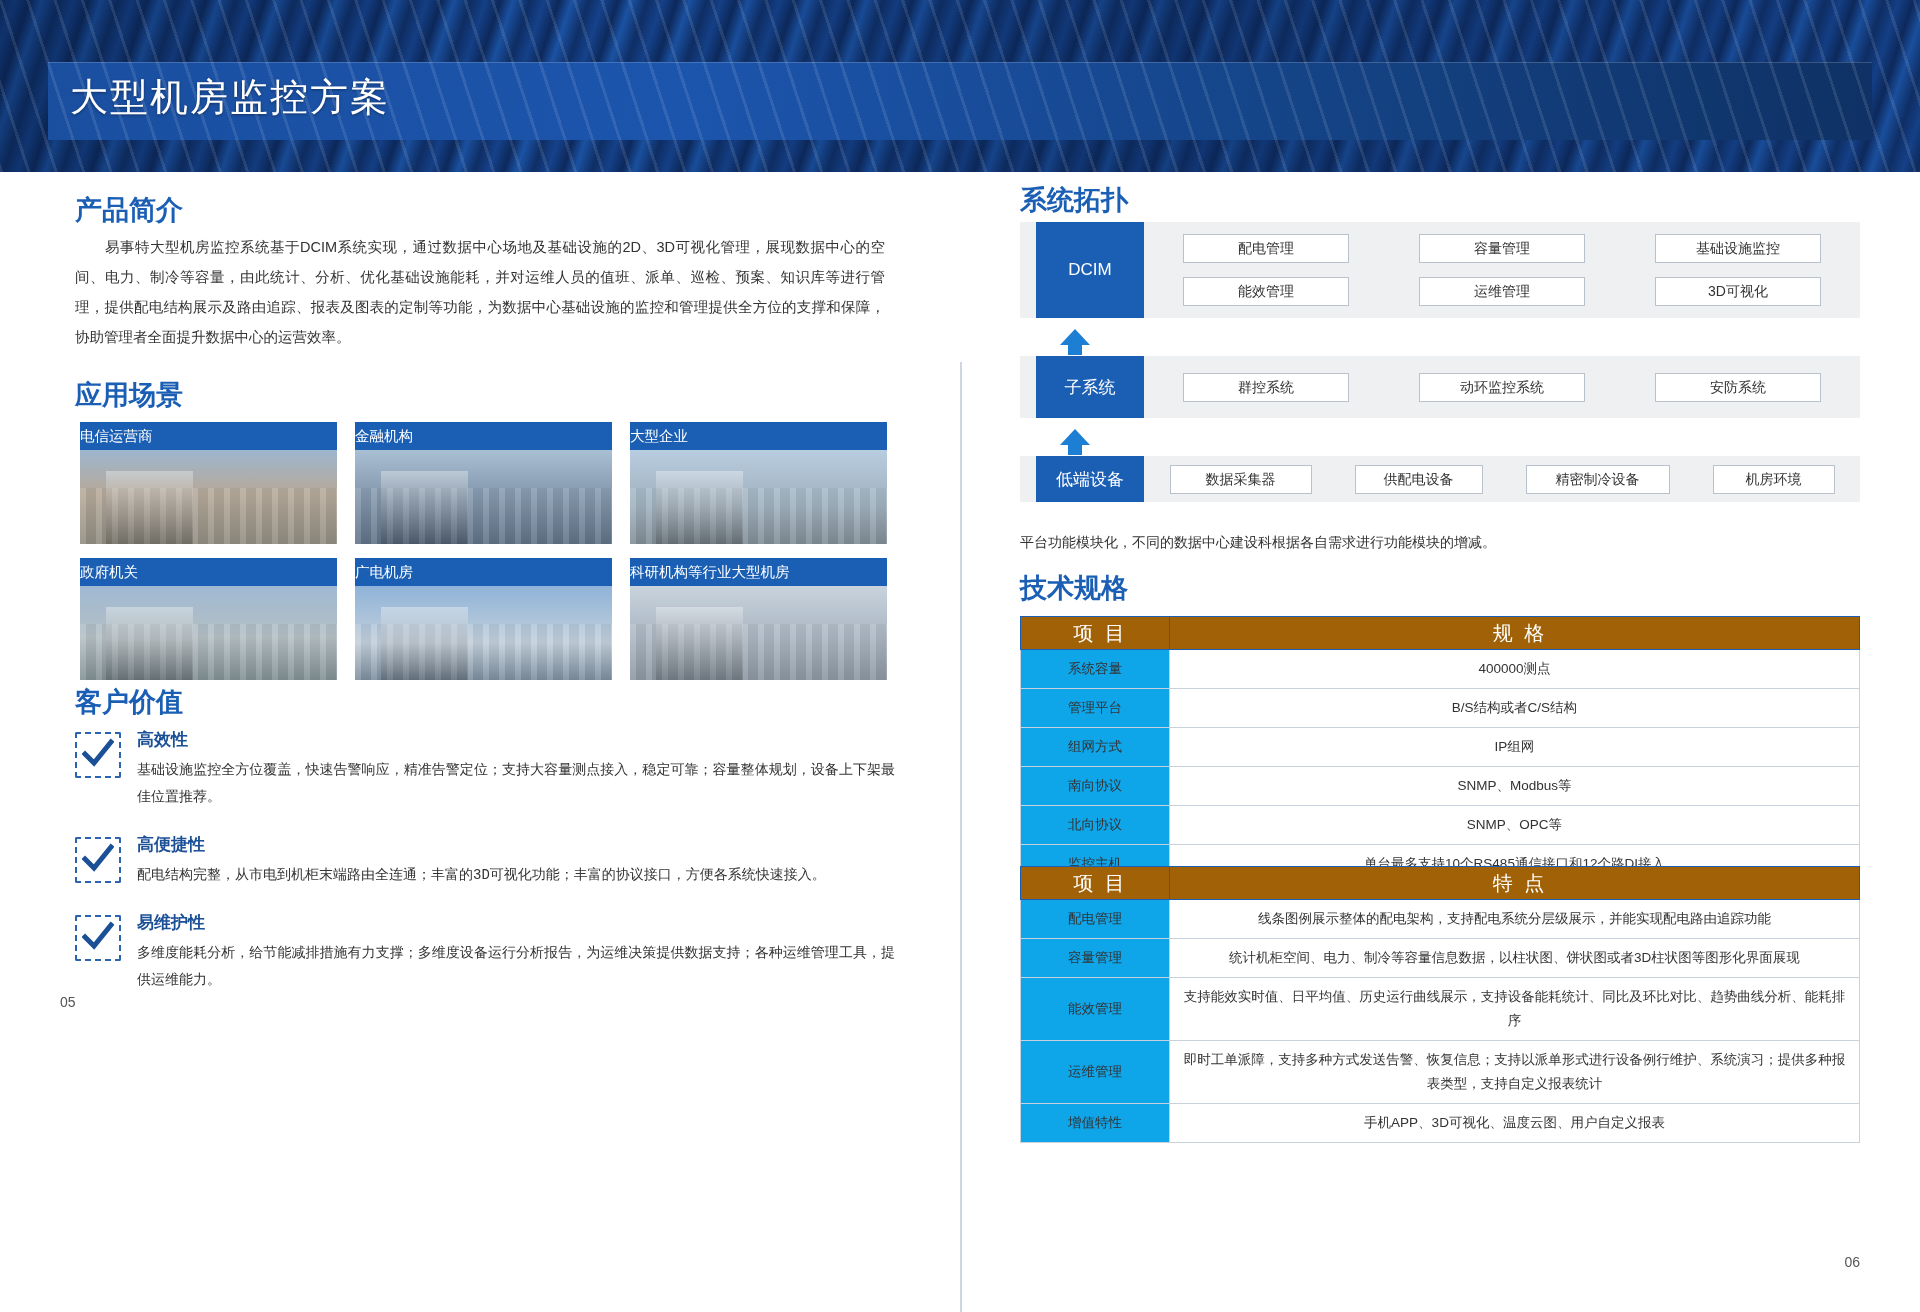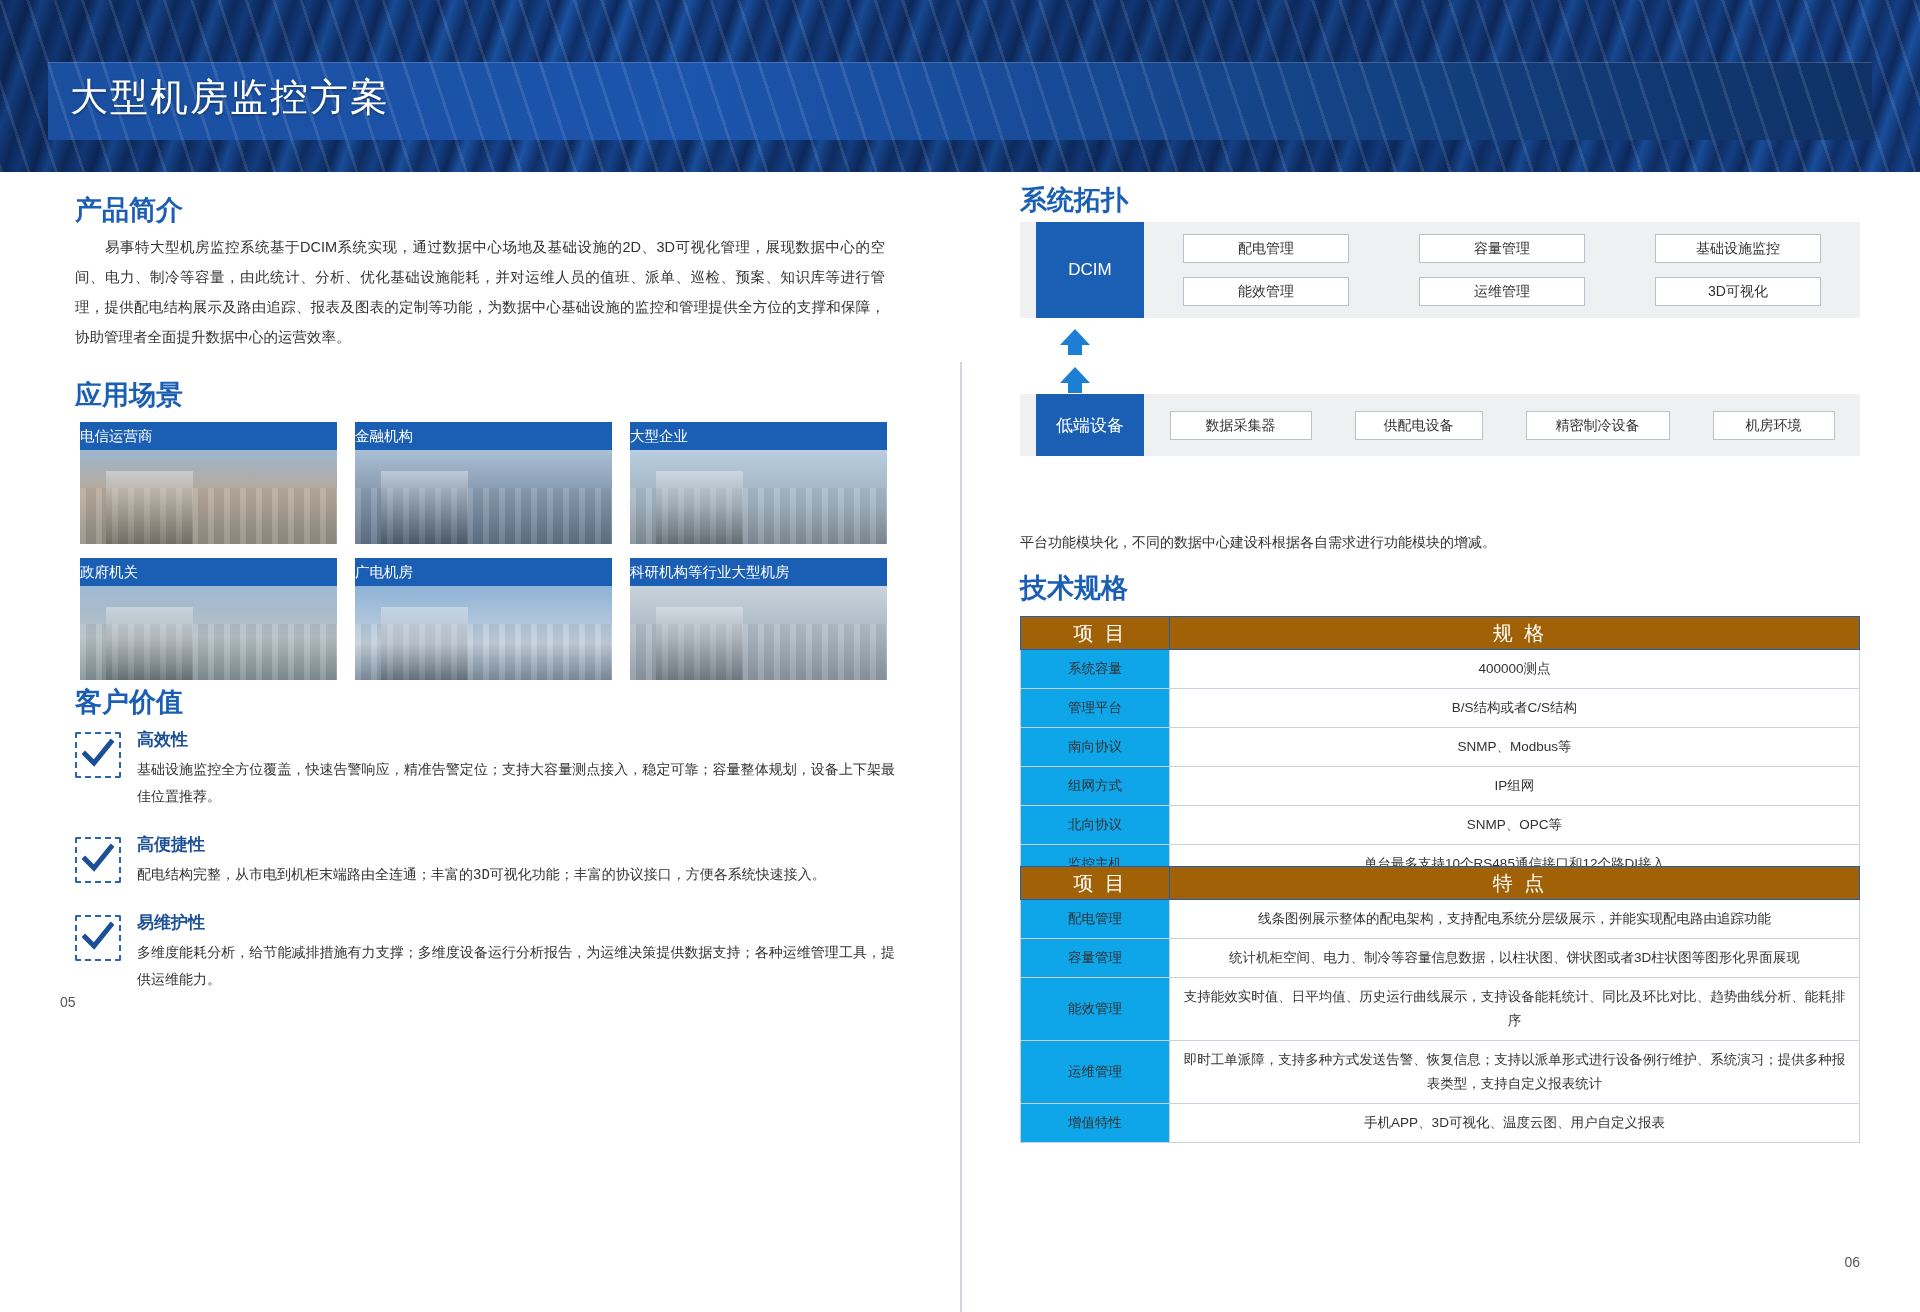--- a/index.html
+++ b/index.html
@@ -226,26 +226,34 @@
           <div class="chip">能效管理</div>
           <div class="chip">运维管理</div>
           <div class="chip">3D可视化</div>
         </div>
       </div>
 
       <div class="arrow-wrap">
           <div class="arrow"></div>
         </div>
 
+      <div class="topo-row" style="height:62px;">
+        <div class="topo-label">子系统</div>
+        <div class="topo-items">
+          <div class="chip">群控系统</div>
+          <div class="chip">动环监控系统</div>
+          <div class="chip">安防系统</div>
+        </div>
+      </div>
 
       <div class="arrow-wrap">
           <div class="arrow"></div>
         </div>
 
-      <div class="topo-row" style="height:62px;">
+      <div class="topo-row" style="height:46px;">
         <div class="topo-label">低端设备</div>
         <div class="topo-items">
           <div class="chip" style="min-width:124px;">数据采集器</div>
           <div class="chip" style="min-width:110px;">供配电设备</div>
           <div class="chip" style="min-width:126px;">精密制冷设备</div>
           <div class="chip" style="min-width:104px;">机房环境</div>
         </div>
       </div>
     </div>
 
@@ -263,26 +271,26 @@
       <tbody>
         <tr>
           <td class="k">系统容量</td>
           <td>400000测点</td>
         </tr>
         <tr>
           <td class="k">管理平台</td>
           <td>B/S结构或者C/S结构</td>
         </tr>
         <tr>
+          <td class="k">组网方式</td>
+          <td>IP组网</td>
+        </tr>
+        <tr>
           <td class="k">南向协议</td>
           <td>SNMP、Modbus等</td>
-        </tr>
-        <tr>
-          <td class="k">组网方式</td>
-          <td>IP组网</td>
         </tr>
         <tr>
           <td class="k">北向协议</td>
           <td>SNMP、OPC等</td>
         </tr>
         <tr>
           <td class="k">监控主机</td>
           <td>单台最多支持10个RS485通信接口和12个路DI接入</td>
         </tr>
       </tbody>

